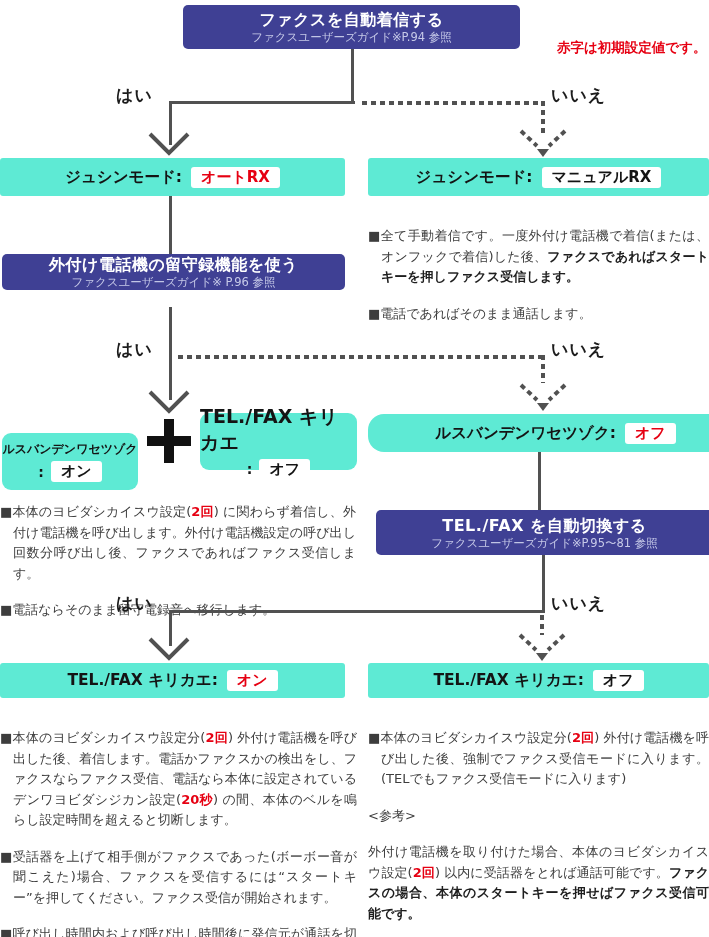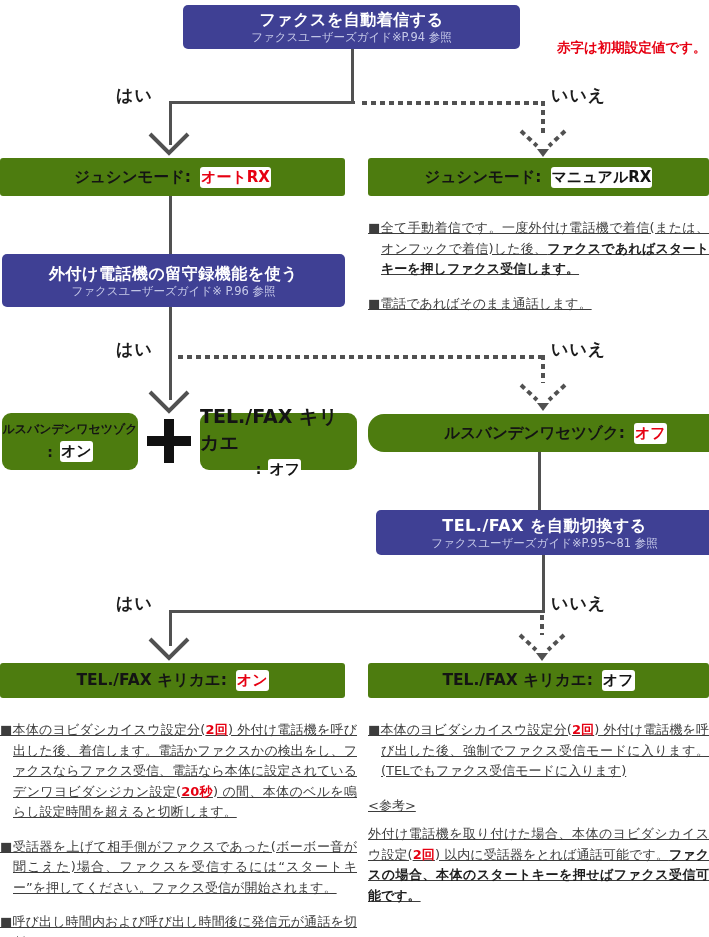--- a/index.html
+++ b/index.html
@@ -6,45 +6,45 @@
   #canvas{
     position:relative;width:709px;height:937px;background:#fff;overflow:hidden;
     font-family:"DejaVu Sans","Liberation Sans",sans-serif;color:#3d3d3d;
   }
   
   .box-blue{position:absolute;background:#3f4094;color:#fff;text-align:center;border-radius:5px;
             display:flex;flex-direction:column;justify-content:center;}
   .box-blue .t{font-size:16px;font-weight:bold;letter-spacing:.5px;line-height:1.2;}
   .box-blue .s{font-size:11.5px;color:#c6c9e8;margin-top:2px;line-height:1.1;}
   
-  .box-gray{position:absolute;background:#4d7c0f;display:flex;align-items:center;justify-content:center;
+  .box-gray{position:absolute;background:#5eead4;display:flex;align-items:center;justify-content:center;
             gap:9px;border-radius:3px;color:#141414;}
   .box-gray .lbl{font-size:15.5px;font-weight:bold;}
-  .chip{background:#fff;border-radius:3px;padding:1px 1px;font-size:15px;font-weight:bold;display:inline-block;}
+  .chip{background:#fff;border-radius:3px;padding:1px 10px;font-size:15px;font-weight:bold;display:inline-block;}
   .val-red{color:#e60012;}
   .val-black{color:#141414;}
   .box-gray.two{flex-direction:column;gap:3px;border-radius:9px;}
   .box-gray.two .lbl{font-size:12px;}
   .box-gray.two .lbl.wide{font-size:19px;}
   .box-gray.two .row2{display:flex;align-items:center;gap:7px;font-size:14px;font-weight:bold;}
   
   .branch-label{position:absolute;font-size:17px;font-weight:bold;color:#1c1c1c;letter-spacing:1px;}
   
   .solid-v{position:absolute;width:3px;background:#515151;}
   .solid-h{position:absolute;height:3px;background:#515151;}
   .dash-h{position:absolute;height:4px;background:repeating-linear-gradient(to right,#515151 0 5px,transparent 5px 9px);}
   .dash-v{position:absolute;width:4px;background:repeating-linear-gradient(to bottom,#515151 0 5px,transparent 5px 9px);}
   .arrowhead{position:absolute;}
   
   .plus{position:absolute;width:44px;height:44px;}
   .plus .hb{position:absolute;left:0;top:17px;width:44px;height:10px;background:#111;}
   .plus .vb{position:absolute;left:17px;top:0;width:10px;height:44px;background:#111;}
   
   .textblock{position:absolute;font-size:13px;line-height:1.58;color:#3d3d3d;text-align:justify;}
-  .textblock p{margin:8px 0 14px 0;padding-left:13px;text-indent:-13px;text-decoration:underline;}
+  .textblock p{margin:16px 0 14px 0;padding-left:13px;text-indent:-13px;}
   .textblock p.noindent{padding-left:0;text-indent:0;}
   .textblock span.red{color:#e60012;font-weight:bold;}
   .textblock span.b{font-weight:bold;color:#1e1e1e;}
   
   .red-note{position:absolute;color:#e60012;font-size:13.5px;font-weight:bold;font-family:Liberation Mono, monospace;}
 </style>
 </head>
 <body>
 
 <div id="canvas">
@@ -81,40 +81,40 @@
     <span class="chip"><span class="val-black">マニュアルRX</span></span>
   </div>
 
   <div class="textblock" style="left:368px;top:210px;width:341px;">
     <p><span>■全て手動着信です。一度外付け電話機で着信(または、オンフックで着信)した後、</span><span class="b">ファクスであればスタートキーを押しファクス受信します。</span></p>
     <p><span>■電話であればそのまま通話します。</span></p>
   </div>
 
   <div class="solid-v" style="left:169px;top:196px;height:58px;"></div>
 
-  <div class="box-blue" style="left:2px;top:254px;width:343px;height:53px;">
+  <div class="box-blue" style="left:2px;top:254px;width:343px;height:36px;">
     <div class="t">外付け電話機の留守録機能を使う</div>
     <div class="s">ファクスユーザーズガイド※ P.96 参照</div>
   </div>
 
   <div class="solid-v" style="left:169px;top:307px;height:93px;"></div>
   <svg class="arrowhead" style="left:147px;top:390px;" width="44" height="24">
     <path d="M3 2 L22 21 L41 2" fill="none" stroke="#515151" stroke-width="4"></path>
   </svg>
   <div class="branch-label" style="left:116px;top:338px;">はい</div>
   <div class="dash-h" style="left:178px;top:355px;width:366px;"></div>
   <div class="dash-v" style="left:541px;top:355px;height:28px;"></div>
   <svg class="arrowhead" style="left:516px;top:380px;" width="54" height="32">
     <path d="M5 5 L21 20" stroke="#515151" stroke-width="4" stroke-dasharray="5 4" fill="none"></path>
     <path d="M49 5 L33 20" stroke="#515151" stroke-width="4" stroke-dasharray="5 4" fill="none"></path>
     <polygon points="21,23 33,23 27,31" fill="#515151"></polygon>
   </svg>
   <div class="branch-label" style="left:551px;top:338px;">いいえ</div>
 
-  <div class="box-gray two" style="left:2px;top:413px;width:136px;height:57px;">
+  <div class="box-gray two" style="left:2px;top:433px;width:136px;height:57px;">
     <span class="lbl">ルスバンデンワセツゾク</span>
     <span class="row2">
       <span>:</span>
       <span class="chip"><span class="val-black">オン</span></span>
     </span>
   </div>
   <div class="plus" style="left:147px;top:419px;">
     <div class="hb"></div>
     <div class="vb"></div>
   </div>
@@ -123,20 +123,24 @@
     <span class="row2">
       <span>:</span>
       <span class="chip"><span class="val-black">オフ</span></span>
     </span>
   </div>
   <div class="box-gray" style="left:368px;top:414px;width:375px;height:38px;border-radius:16px;">
     <span class="lbl">ルスバンデンワセツゾク:</span>
     <span class="chip"><span class="val-red">オフ</span></span>
   </div>
 
+  <div class="textblock" style="left:0;top:486px;width:356px;">
+    <p><span>■本体のヨビダシカイスウ設定(</span><span class="red">2回</span><span>) に関わらず着信し、外付け電話機を呼び出します。外付け電話機設定の呼び出し回数分呼び出し後、ファクスであればファクス受信します。</span></p>
+    <p><span>■電話ならそのまま留守電録音へ移行します。</span></p>
+  </div>
 
   <div class="solid-v" style="left:538px;top:452px;height:58px;"></div>
 
   <div class="box-blue" style="left:376px;top:510px;width:337px;height:45px;">
     <div class="t">TEL./FAX を自動切換する</div>
     <div class="s">ファクスユーザーズガイド※P.95〜81 参照</div>
   </div>
 
   <div class="solid-v" style="left:542px;top:555px;height:58px;"></div>
   <div class="solid-h" style="left:169px;top:610px;width:376px;"></div>

